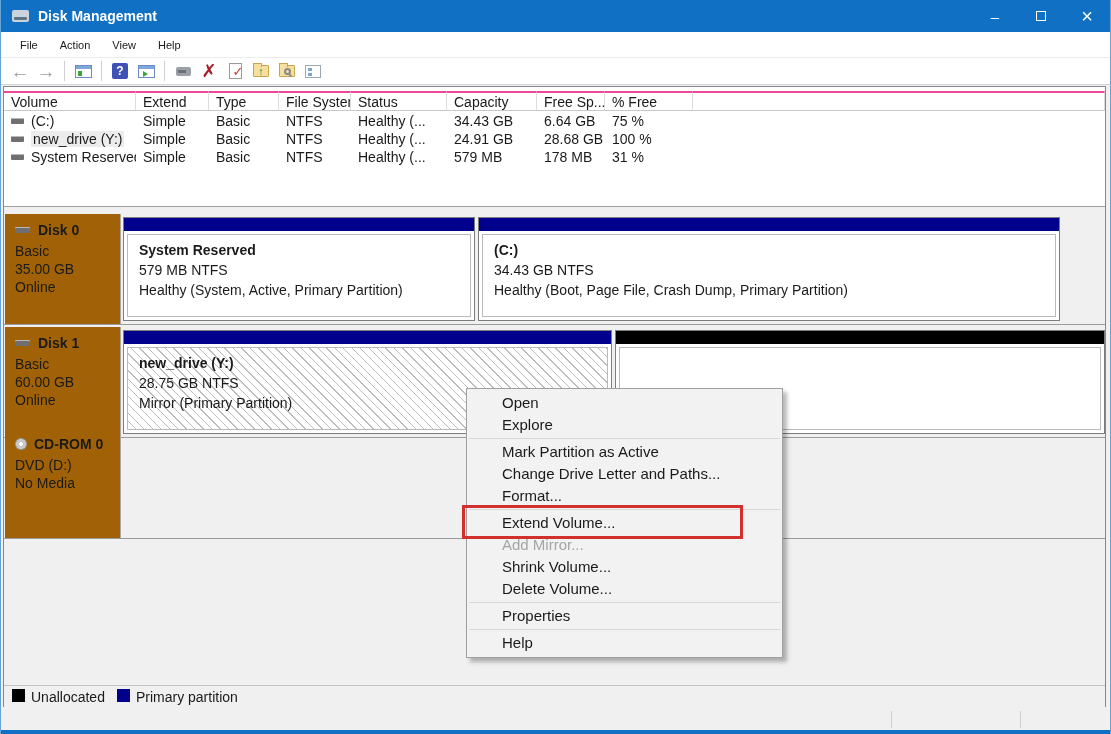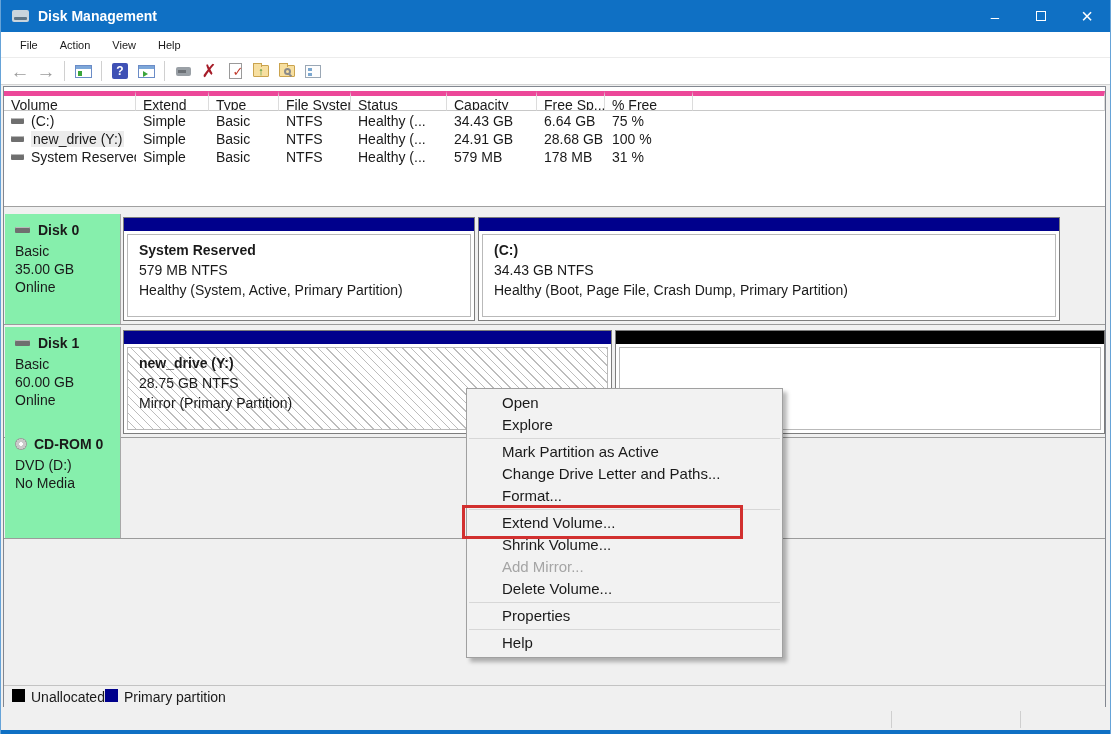--- a/index.html
+++ b/index.html
@@ -58,55 +58,55 @@
   .list-ico { width:16px; height:13px; background:#fdfdfd; border:1px solid #9aa7b5; position:relative; }
   .list-ico::before { content:""; position:absolute; left:2px; top:2px; width:4px; height:3px; background:#7ba7cf; }
   .list-ico::after { content:""; position:absolute; left:2px; top:7px; width:4px; height:3px; background:#7ba7cf; }
 
   
   .client { position:absolute; left:2px; top:86px; width:1103px; height:621px;
     border:1px solid #828790; background:#fff; }
 
   
   .vheader { position:absolute; left:0; top:4px; height:20px; display:flex; width:100%; }
-  .vh-cell { border-top:5px solid #ec4899; border-right:1px solid #dcdcdc; border-bottom:1px solid #c8c8c8;
+  .vh-cell { border-top:2px solid #ec4899; border-right:1px solid #dcdcdc; border-bottom:1px solid #c8c8c8;
     background:#fff; font-size:14px; padding:1px 0 0 7px; white-space:nowrap; overflow:hidden; }
   .vrow { position:absolute; left:0; height:18px; display:flex; width:100%; align-items:center; }
   .v-cell { font-size:14px; padding-left:7px; white-space:nowrap; overflow:hidden; display:flex; align-items:center; }
   .c0{width:132px} .c1{width:73px} .c2{width:70px} .c3{width:72px} .c4{width:96px}
   .c5{width:90px} .c6{width:68px} .c7{width:88px} .cf{flex:1}
   .drive-ico { display:inline-block; width:13px; height:6px; background:#6f6f6f; border-radius:1px;
     margin-right:7px; box-shadow:inset 0 1px 0 #b9b9b9; flex:none; }
   .sel-bg { background:#ececec; padding:0 2px; }
 
   
   .graph-bg { position:absolute; left:0; top:119px; right:0; bottom:0; background:#f0f0f0; border-top:1px solid #a0a0a0; }
   .disk-row { position:absolute; left:0; width:100%; height:112px; border-bottom:1px solid #9b9b9b; }
   .disk-label { position:absolute; left:1px; top:1px; width:116px; height:110px;
-    border-right:1px solid #a8a8a8; background:#86efac; padding:7px 0 0 10px; font-size:14px; line-height:18px; }
+    border-right:1px solid #a8a8a8; background:#a16207; padding:7px 0 0 10px; font-size:14px; line-height:18px; }
   .disk-label .dl-title { font-weight:bold; font-size:14px; display:flex; align-items:center; margin-bottom:3px; }
   .dl-drive { display:inline-block; width:15px; height:6px; background:#6f6f6f; border-radius:1px;
     margin-right:8px; box-shadow:inset 0 1px 0 #b9b9b9; }
   .dl-disc { display:inline-block; width:12px; height:12px; border-radius:50%;
     background:radial-gradient(circle at 50% 50%, #fff 0 2px, #c9c9c9 2px 5px, #9c9c9c 5px 6px); margin-right:7px; }
   .part { position:absolute; top:4px; height:104px; border:1px solid #7d7d7d; background:#fff; }
   .part-bar { height:13px; width:100%; }
   .navy { background:#00008c; }
   .black { background:#000; }
   .part-body { position:absolute; left:3px; right:3px; top:16px; bottom:3px; background:#fff;
     border:1px solid #b9b9b9; padding:5px 0 0 11px; font-size:14px; line-height:20px; overflow:hidden; }
   .part-body .p-name { font-weight:bold; }
   .hatch { background:repeating-linear-gradient(45deg,#ffffff 0 5px,#bdbdbd 5px 6px); }
   .unalloc-size { padding-top:33px; }
 
   
   .legend { position:absolute; left:0; top:598px; width:100%; height:22px; border-top:1px solid #c3c3c3;
     background:#f0f0f0; display:flex; align-items:center; padding-left:8px; font-size:14px; }
   .lg-sq { width:13px; height:13px; display:inline-block; margin-right:6px; flex:none; }
-  .lg-item { display:flex; align-items:flex-start; }
+  .lg-item { display:flex; align-items:flex-start; margin-right:12px; }
 
   
   .statusbar { position:absolute; left:0; top:709px; width:100%; height:21px; background:#f0f0f0; }
   .sb-sep { position:absolute; top:2px; width:1px; height:17px; background:#cfcfcf; }
   .bottom-edge { position:absolute; left:0; top:730px; width:100%; height:4px; background:#0f70c4; }
 
   
   .ctx { position:absolute; left:465px; top:388px; width:317px; background:#f2f2f2;
     border:1px solid #a0a0a0; box-shadow:4px 4px 4px rgba(0,0,0,0.28); padding:3px 0; z-index:50; }
   .ctx-item { height:22px; line-height:22px; padding-left:35px; font-size:15px; white-space:nowrap; }
@@ -330,22 +330,22 @@
 
   <div class="ctx">
     <div class="ctx-item">Open</div>
     <div class="ctx-item">Explore</div>
     <div class="ctx-sep"></div>
     <div class="ctx-item">Mark Partition as Active</div>
     <div class="ctx-item">Change Drive Letter and Paths...</div>
     <div class="ctx-item">Format...</div>
     <div class="ctx-sep"></div>
     <div class="ctx-item">Extend Volume...</div>
+    <div class="ctx-item disabled">Add Mirror...</div>
     <div class="ctx-item">Shrink Volume...</div>
-    <div class="ctx-item disabled">Add Mirror...</div>
     <div class="ctx-item">Delete Volume...</div>
     <div class="ctx-sep"></div>
     <div class="ctx-item">Properties</div>
     <div class="ctx-sep"></div>
     <div class="ctx-item">Help</div>
   </div>
   <div class="red-box"></div>
 
 </div>
 

